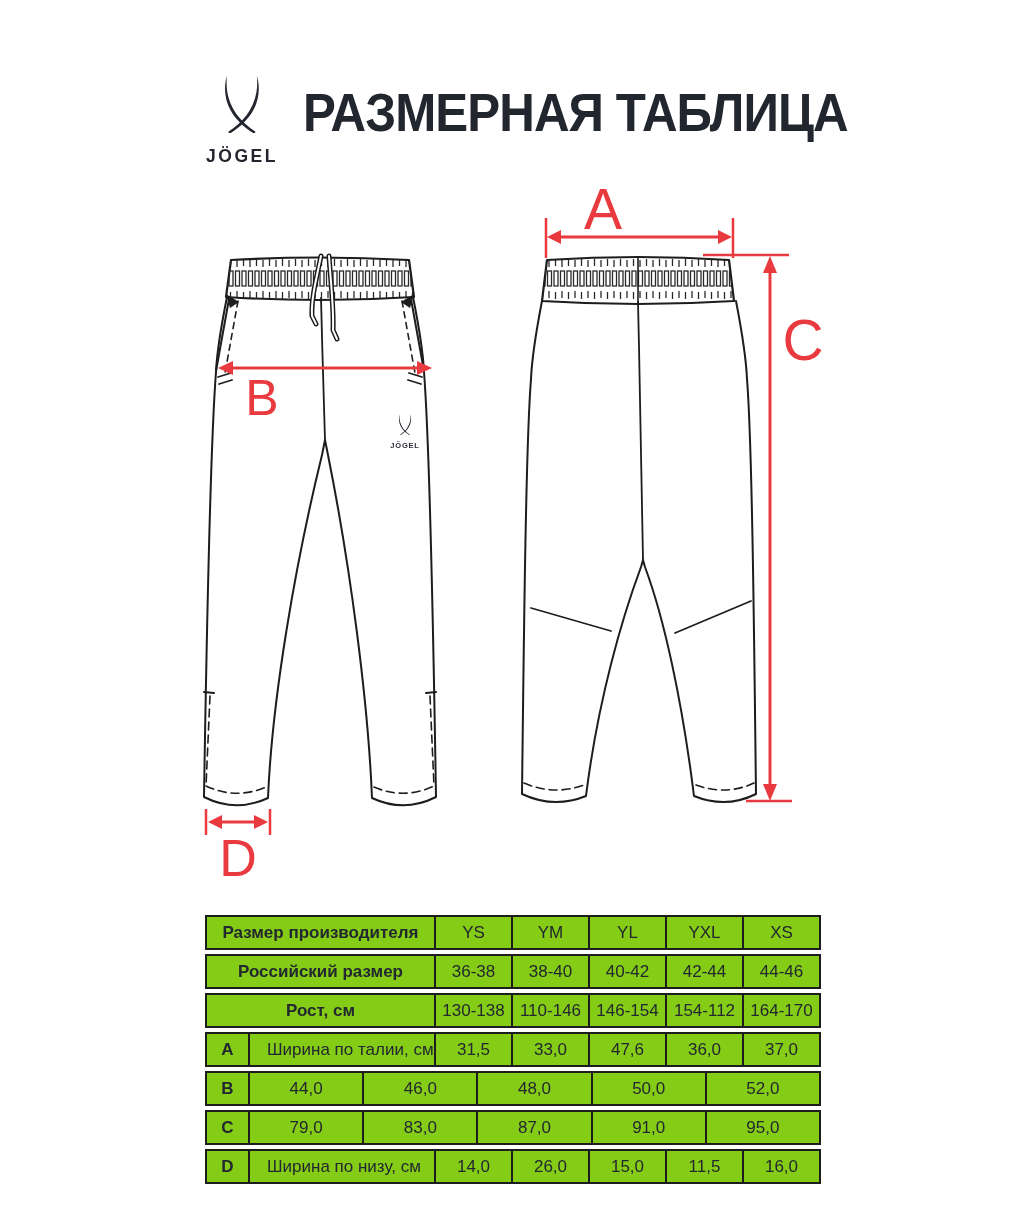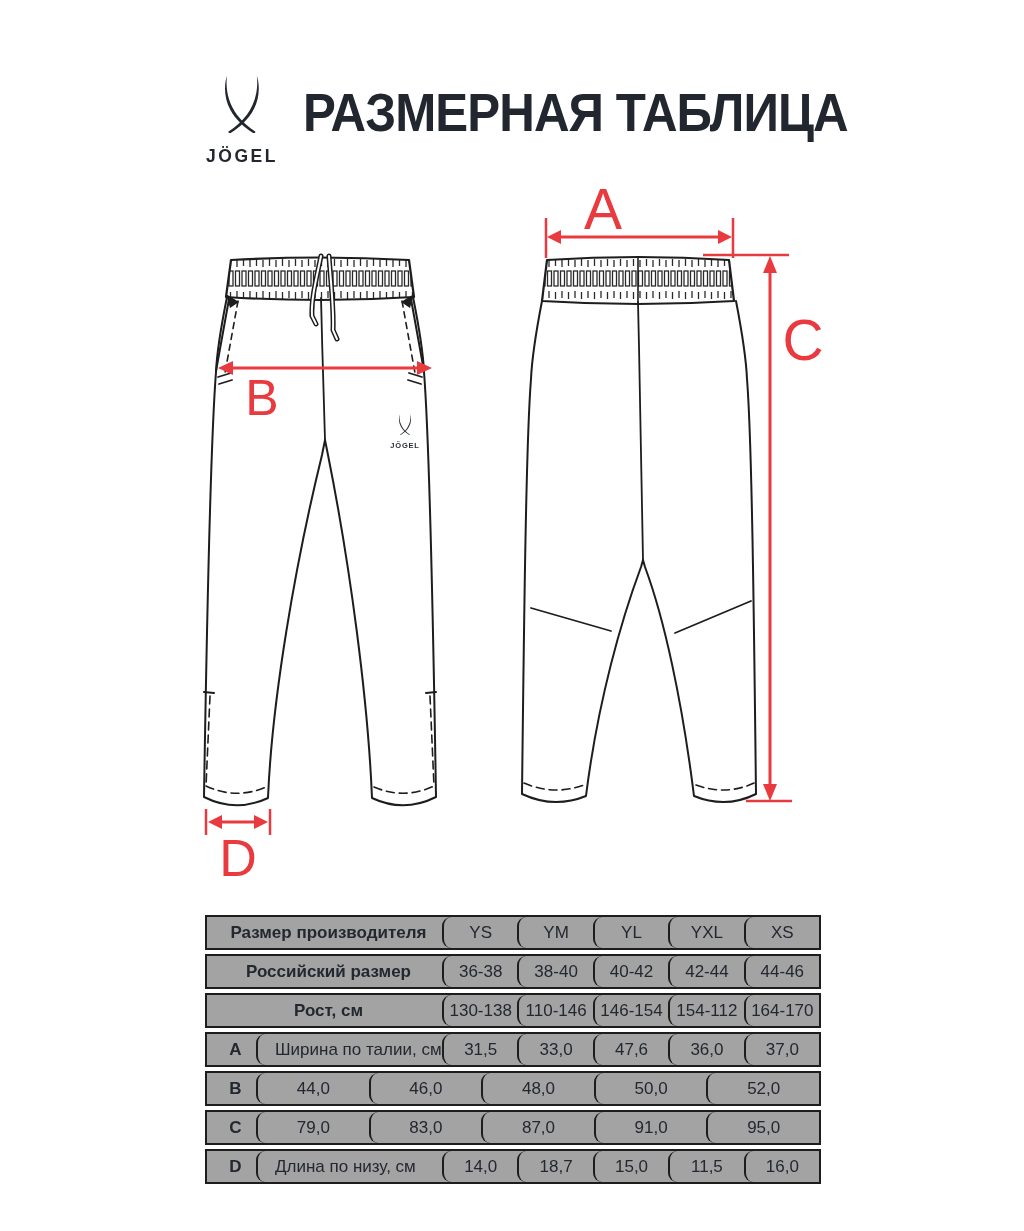--- a/index.html
+++ b/index.html
@@ -21,23 +21,23 @@
     transform: scaleX(0.93); transform-origin:left top;
   }
   
   .diagram-svg { position:absolute; left:0; top:175px; width:1024px; height:730px; }
   
   .size-table {
     position:absolute; left:205px; top:915px; width:616px;
     display:flex; flex-direction:column; gap:4px;
     color:#23272f;
   }
-  .trow { display:flex; align-items:stretch; height:35px; border:2px solid #1d1d1d; background:#a3a3a3;padding-left:8px; }
+  .trow { display:flex; align-items:stretch; height:35px; border:2px solid #1d1d1d; background:#84cc16; }
   .c { display:flex; align-items:center; justify-content:center; font-size:17px; line-height:1; }
-  .bdl { border-left:2px solid #1d1d1d;border-radius:9px; }
+  .bdl { border-left:2px solid #1d1d1d; }
   .lab { flex:0 0 227px; font-weight:700; }
   .letter { flex:0 0 41px; font-weight:700; }
   .desc { flex:0 0 186px; justify-content:flex-start; padding-left:17px; font-weight:400; }
   .val { flex:1 1 0; font-weight:400; }
 </style>
 </head>
 <body>
 
 <div class="page">
 
@@ -206,22 +206,22 @@
       <div class="c letter">C</div>
       <div class="c val bdl">79,0</div>
       <div class="c val bdl">83,0</div>
       <div class="c val bdl">87,0</div>
       <div class="c val bdl">91,0</div>
       <div class="c val bdl">95,0</div>
     </div>
 
     <div class="trow">
       <div class="c letter">D</div>
-      <div class="c desc bdl">Длина по низу, см</div>
+      <div class="c desc bdl">Ширина по низу, см</div>
       <div class="c val bdl">14,0</div>
-      <div class="c val bdl">18,7</div>
+      <div class="c val bdl">26,0</div>
       <div class="c val bdl">15,0</div>
       <div class="c val bdl">11,5</div>
       <div class="c val bdl">16,0</div>
     </div>
 
   </div>
 </div>
 
 </body></html>

